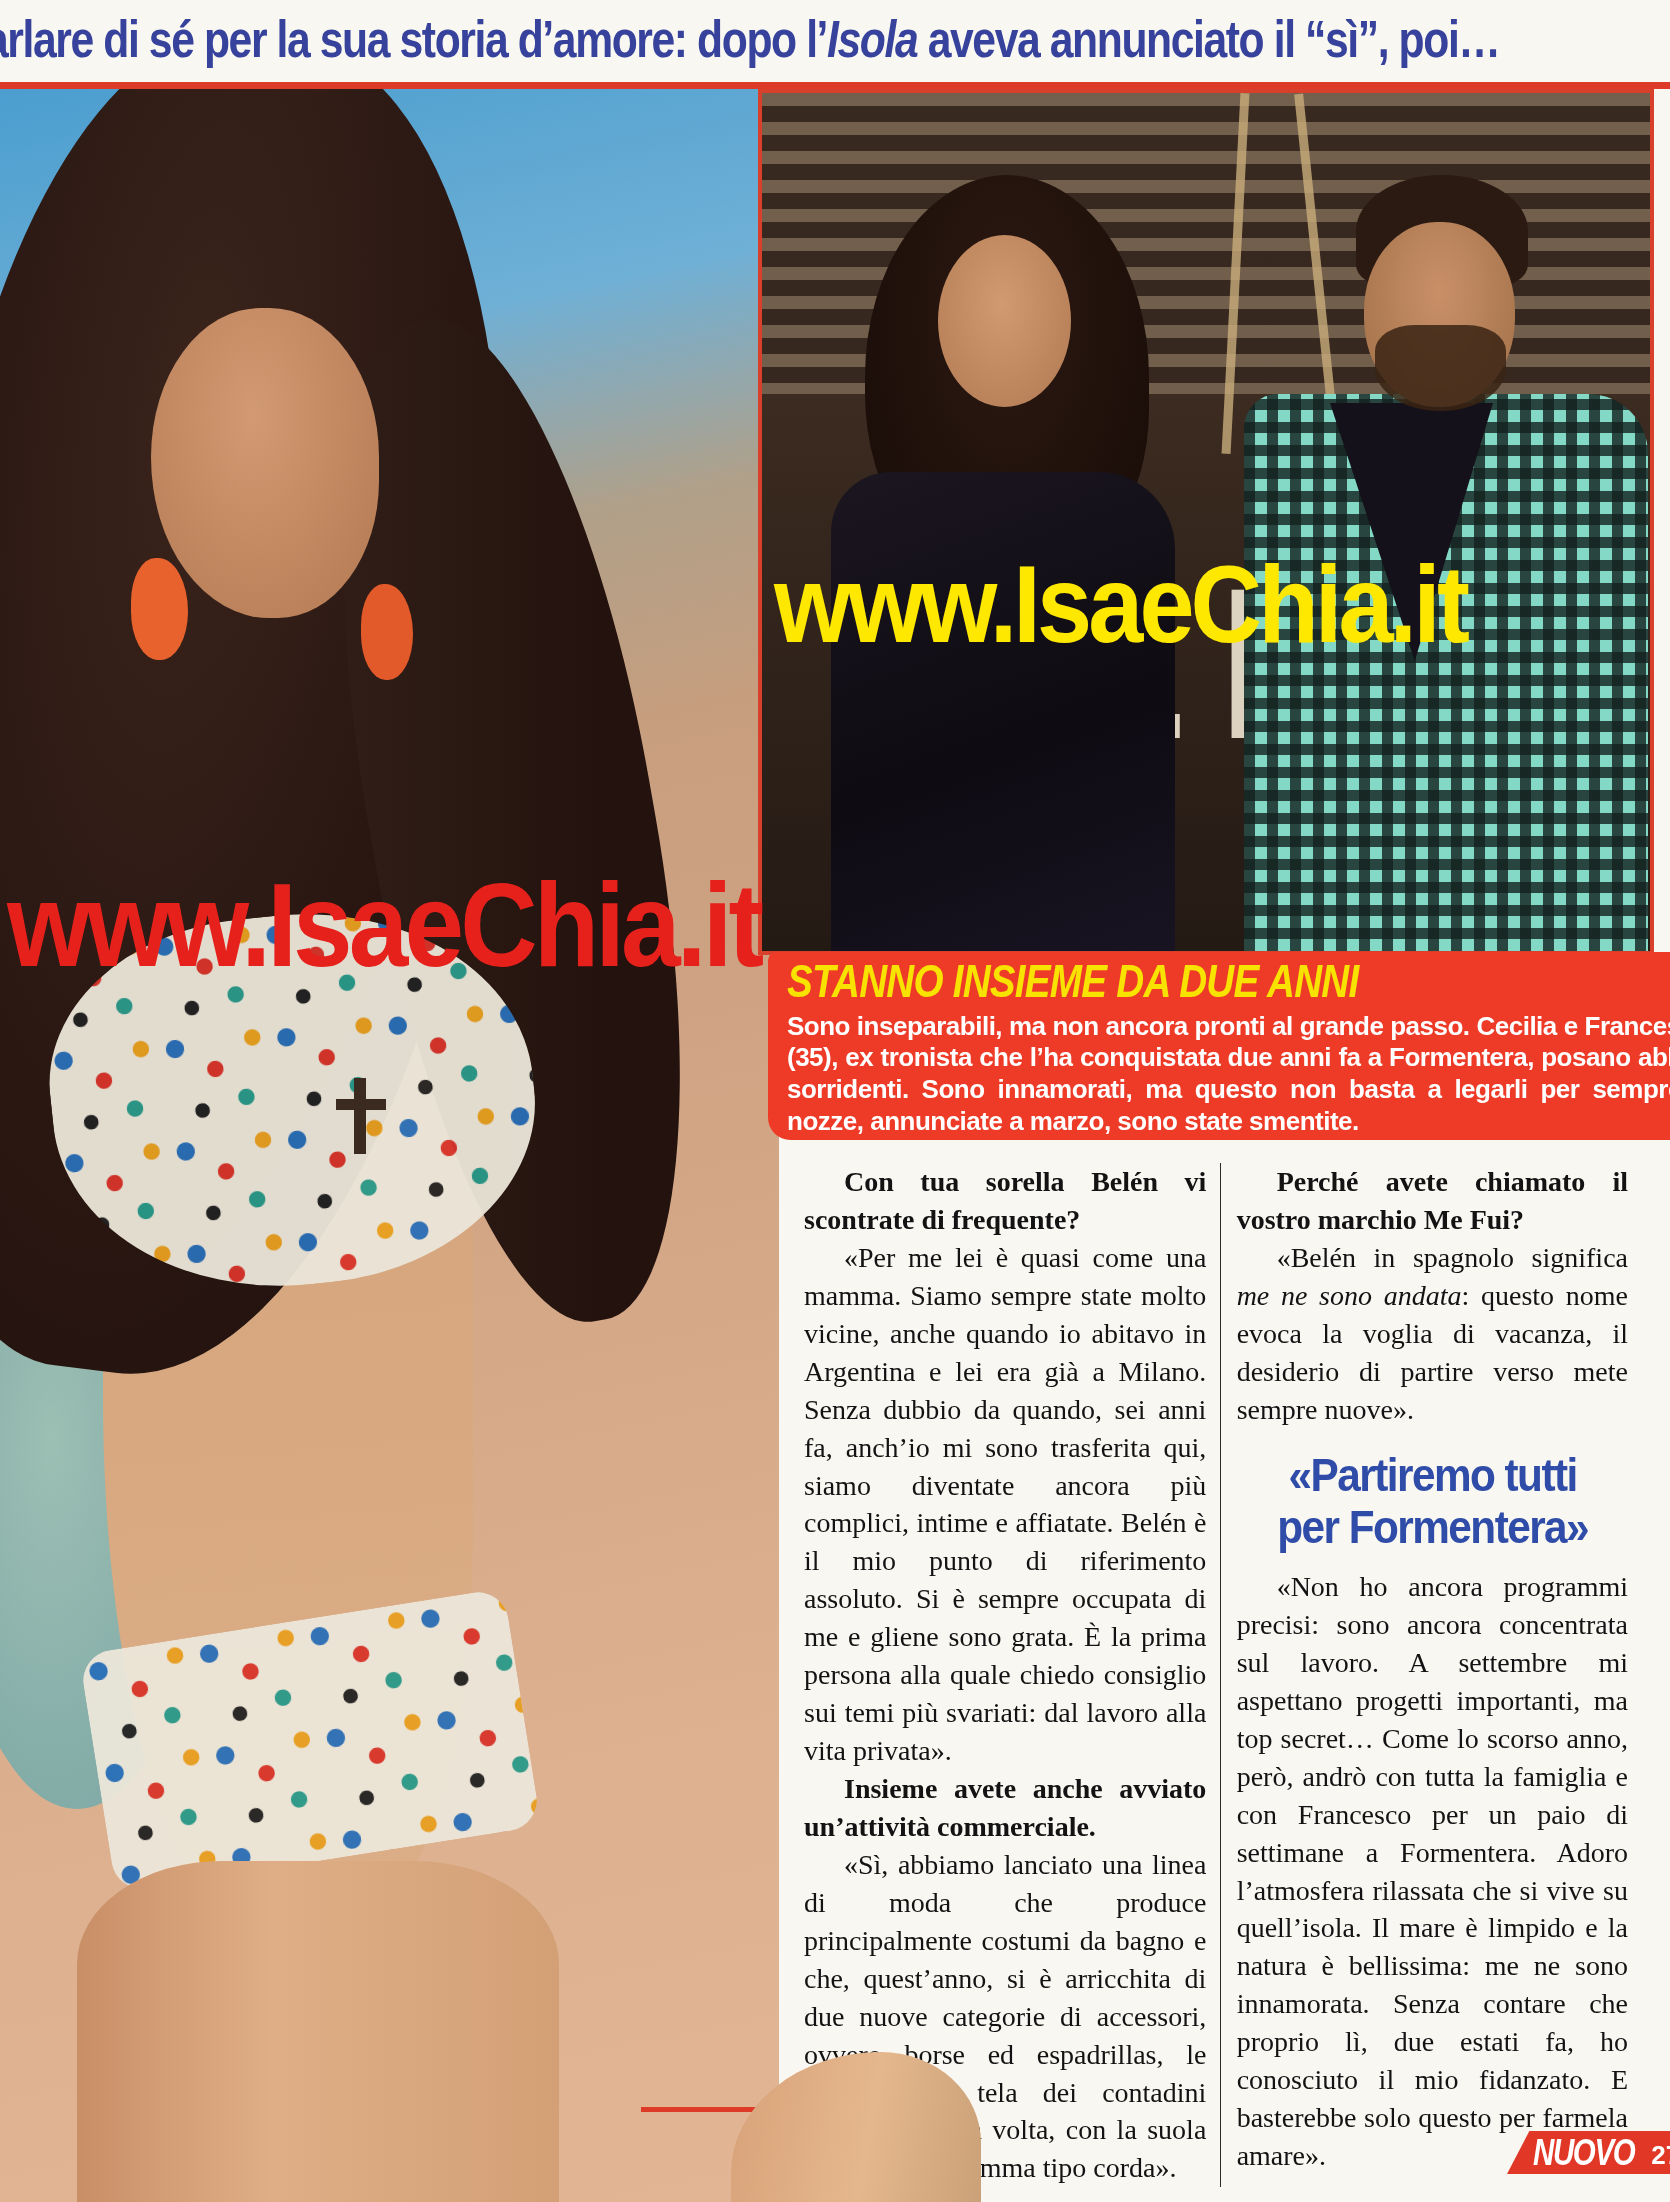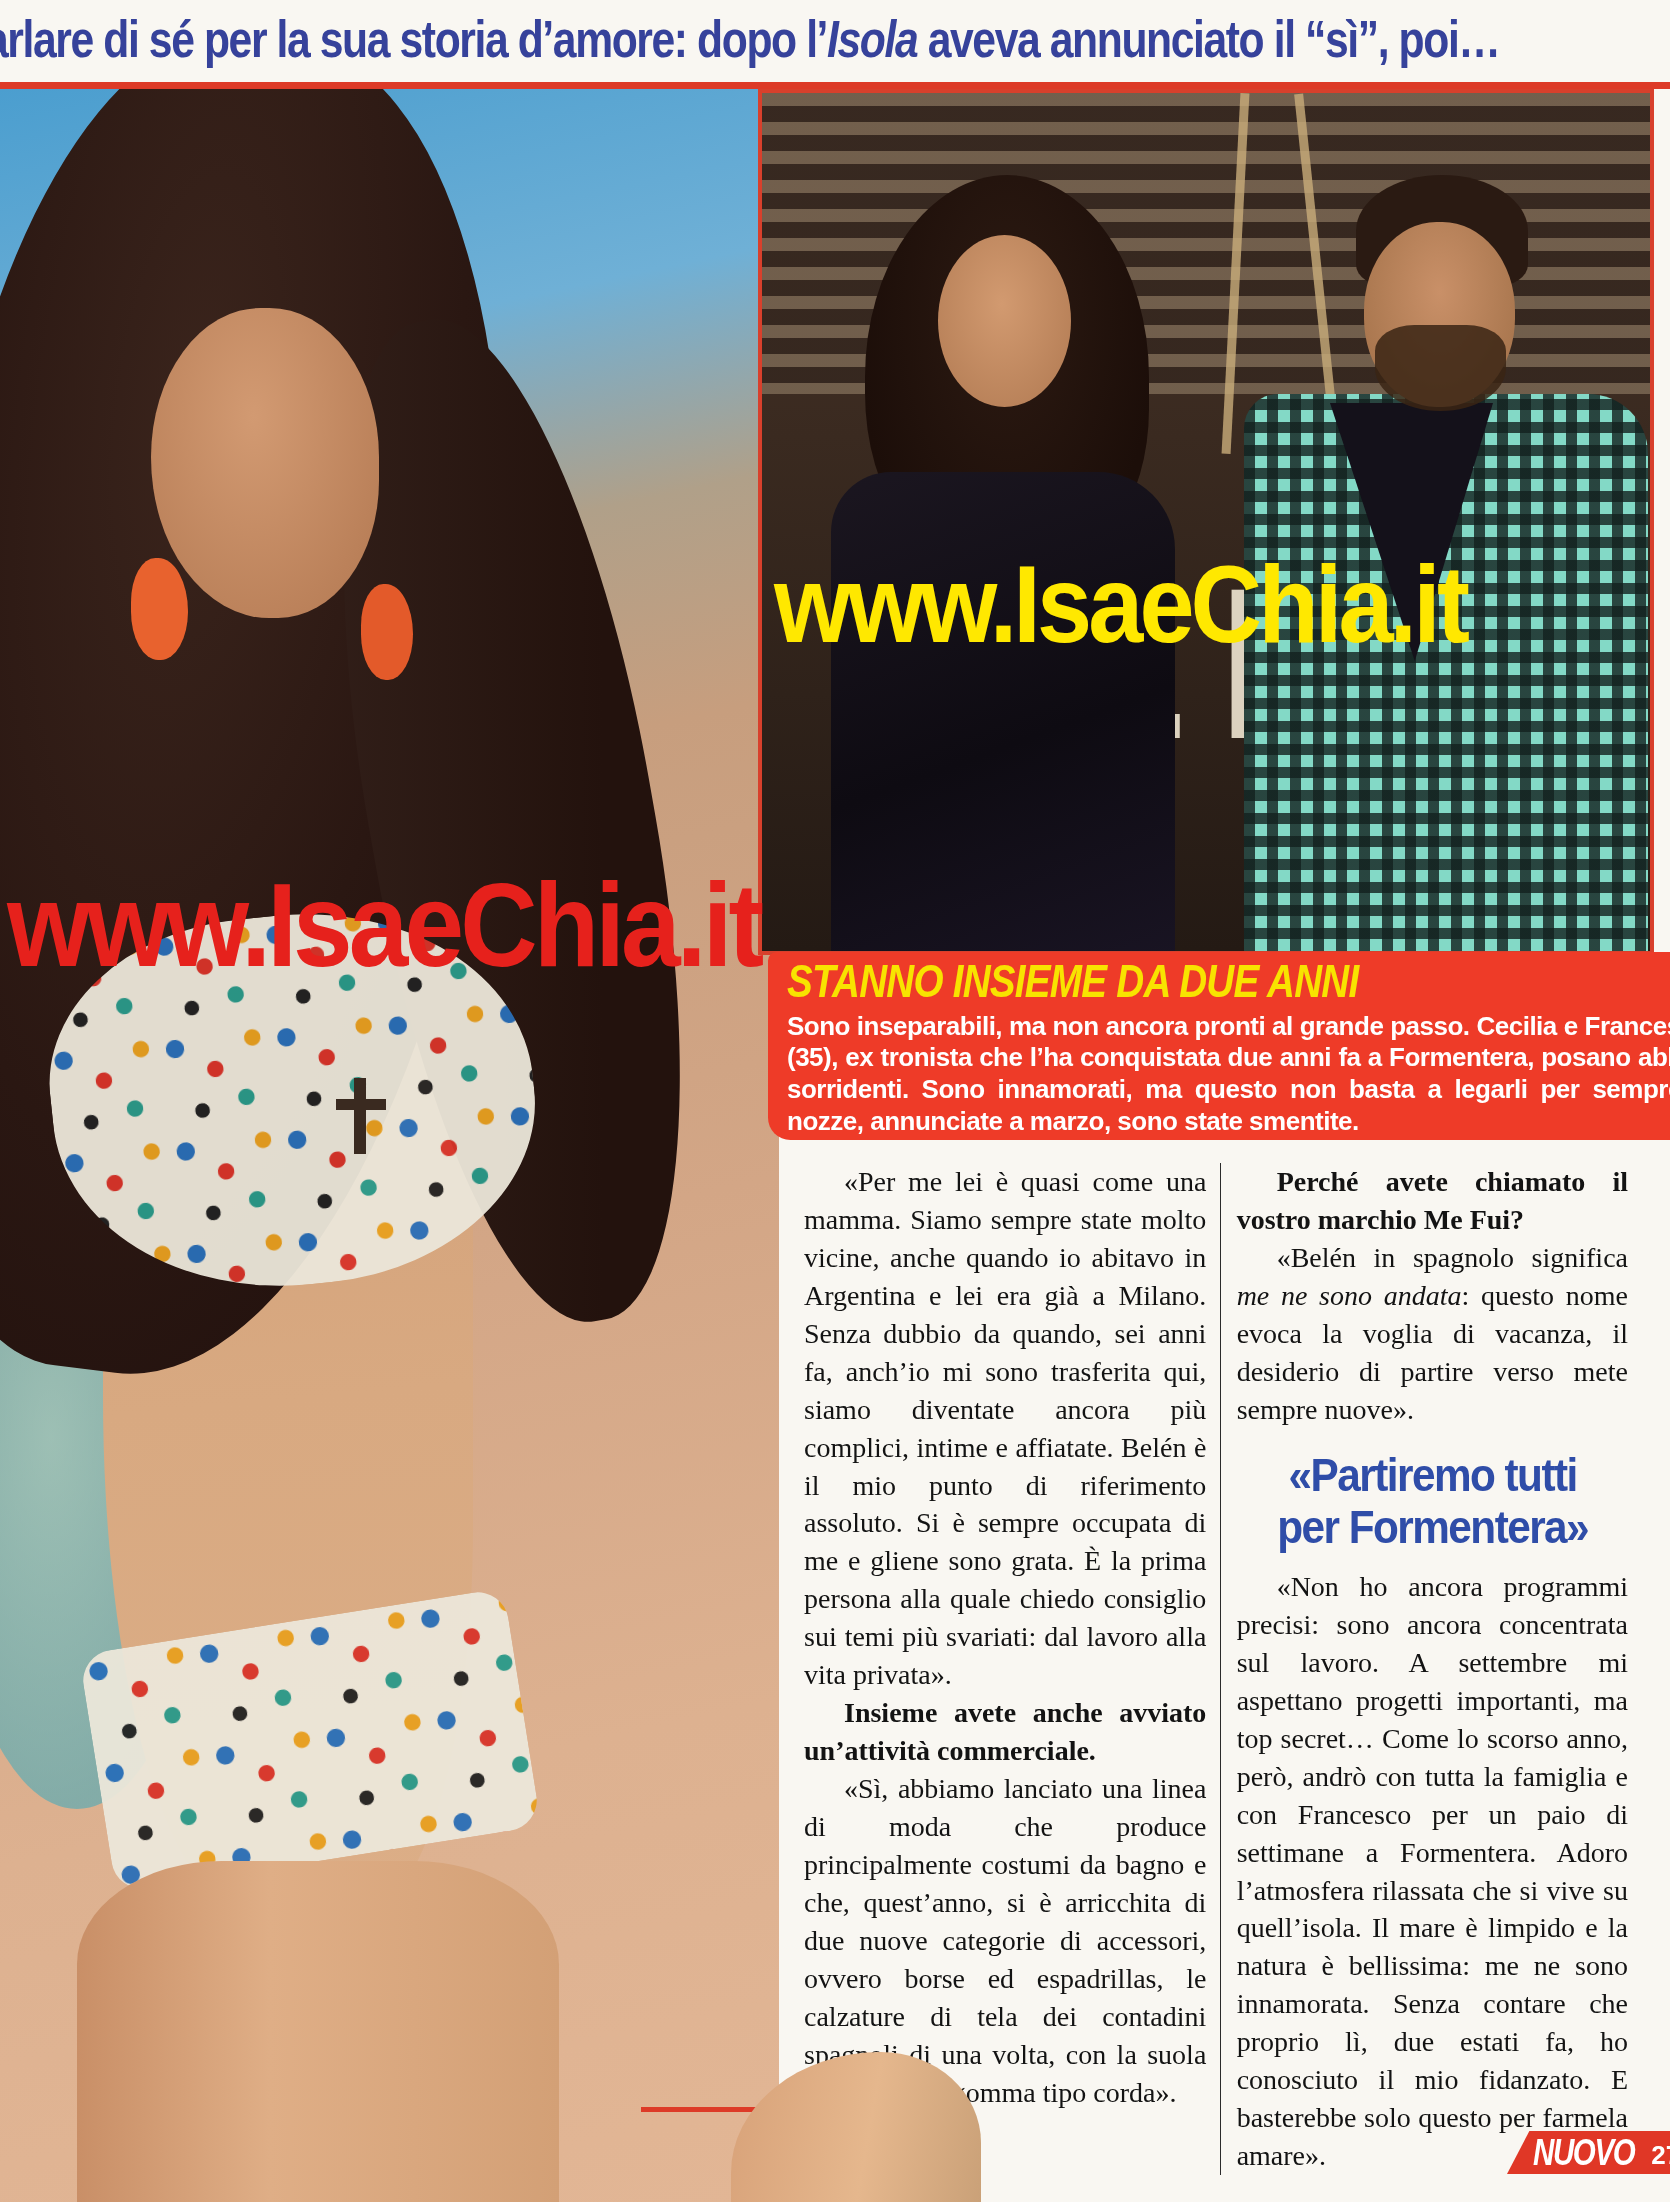--- a/index.html
+++ b/index.html
@@ -160,20 +160,21 @@
   <div class="wm wm-yellow">www.IsaeChia.it</div>
   <div class="wm wm-red">www.IsaeChia.it</div>
 
   <div class="caption-box">
     <div class="caption-title">STANNO INSIEME DA DUE ANNI</div>
     <div class="caption-text">Sono inseparabili, ma non ancora pronti al grande passo. Cecilia e Francesco Monte (35), ex tronista che l’ha conquistata due anni fa a Formentera, posano abbracciati e sorridenti. Sono innamorati, ma questo non basta a legarli per sempre. Le loro nozze, annunciate a marzo, sono state smentite.</div>
   </div>
 
   <div class="columns">
     <div class="col col-left">
+      <p class="q">Con tua sorella Belén vi scontrate di frequente?</p>
       <p>«Per me lei è quasi come una mamma. Siamo sempre state molto vicine, anche quando io abitavo in Argentina e lei era già a Milano. Senza dubbio da quando, sei anni fa, anch’io mi sono trasferita qui, siamo diventate ancora più complici, intime e affiatate. Belén è il mio punto di riferimento assoluto. Si è sempre occupata di me e gliene sono grata. È la prima persona alla quale chiedo consiglio sui temi più svariati: dal lavoro alla vita privata».</p>
       <p class="q">Insieme avete anche avviato un’attività commerciale.</p>
       <p>«Sì, abbiamo lanciato una linea di moda che produce principalmente costumi da bagno e che, quest’anno, si è arricchita di due nuove categorie di accessori, ovvero borse ed espadrillas, le calzature di tela dei contadini spagnoli di una volta, con la suola in corda o in gomma tipo corda».</p>
     </div>
     <div class="col col-right">
       <p class="q">Perché avete chiamato il vostro marchio Me Fui?</p>
       <p><span>«Belén in spagnolo significa </span><em>me ne sono andata</em><span>: questo nome evoca la voglia di vacanza, il desiderio di partire verso mete sempre nuove».</span></p>
       <p class="sub">«Partiremo tutti per Formentera»</p>
       <p>«Non ho ancora programmi precisi: sono ancora concentrata sul lavoro. A settembre mi aspettano progetti importanti, ma top secret… Come lo scorso anno, però, andrò con tutta la famiglia e con Francesco per un paio di settimane a Formentera. Adoro l’atmosfera rilassata che si vive su quell’isola. Il mare è limpido e la natura è bellissima: me ne sono innamorata. Senza contare che proprio lì, due estati fa, ho conosciuto il mio fidanzato. E basterebbe solo questo per farmela amare».</p>
 

